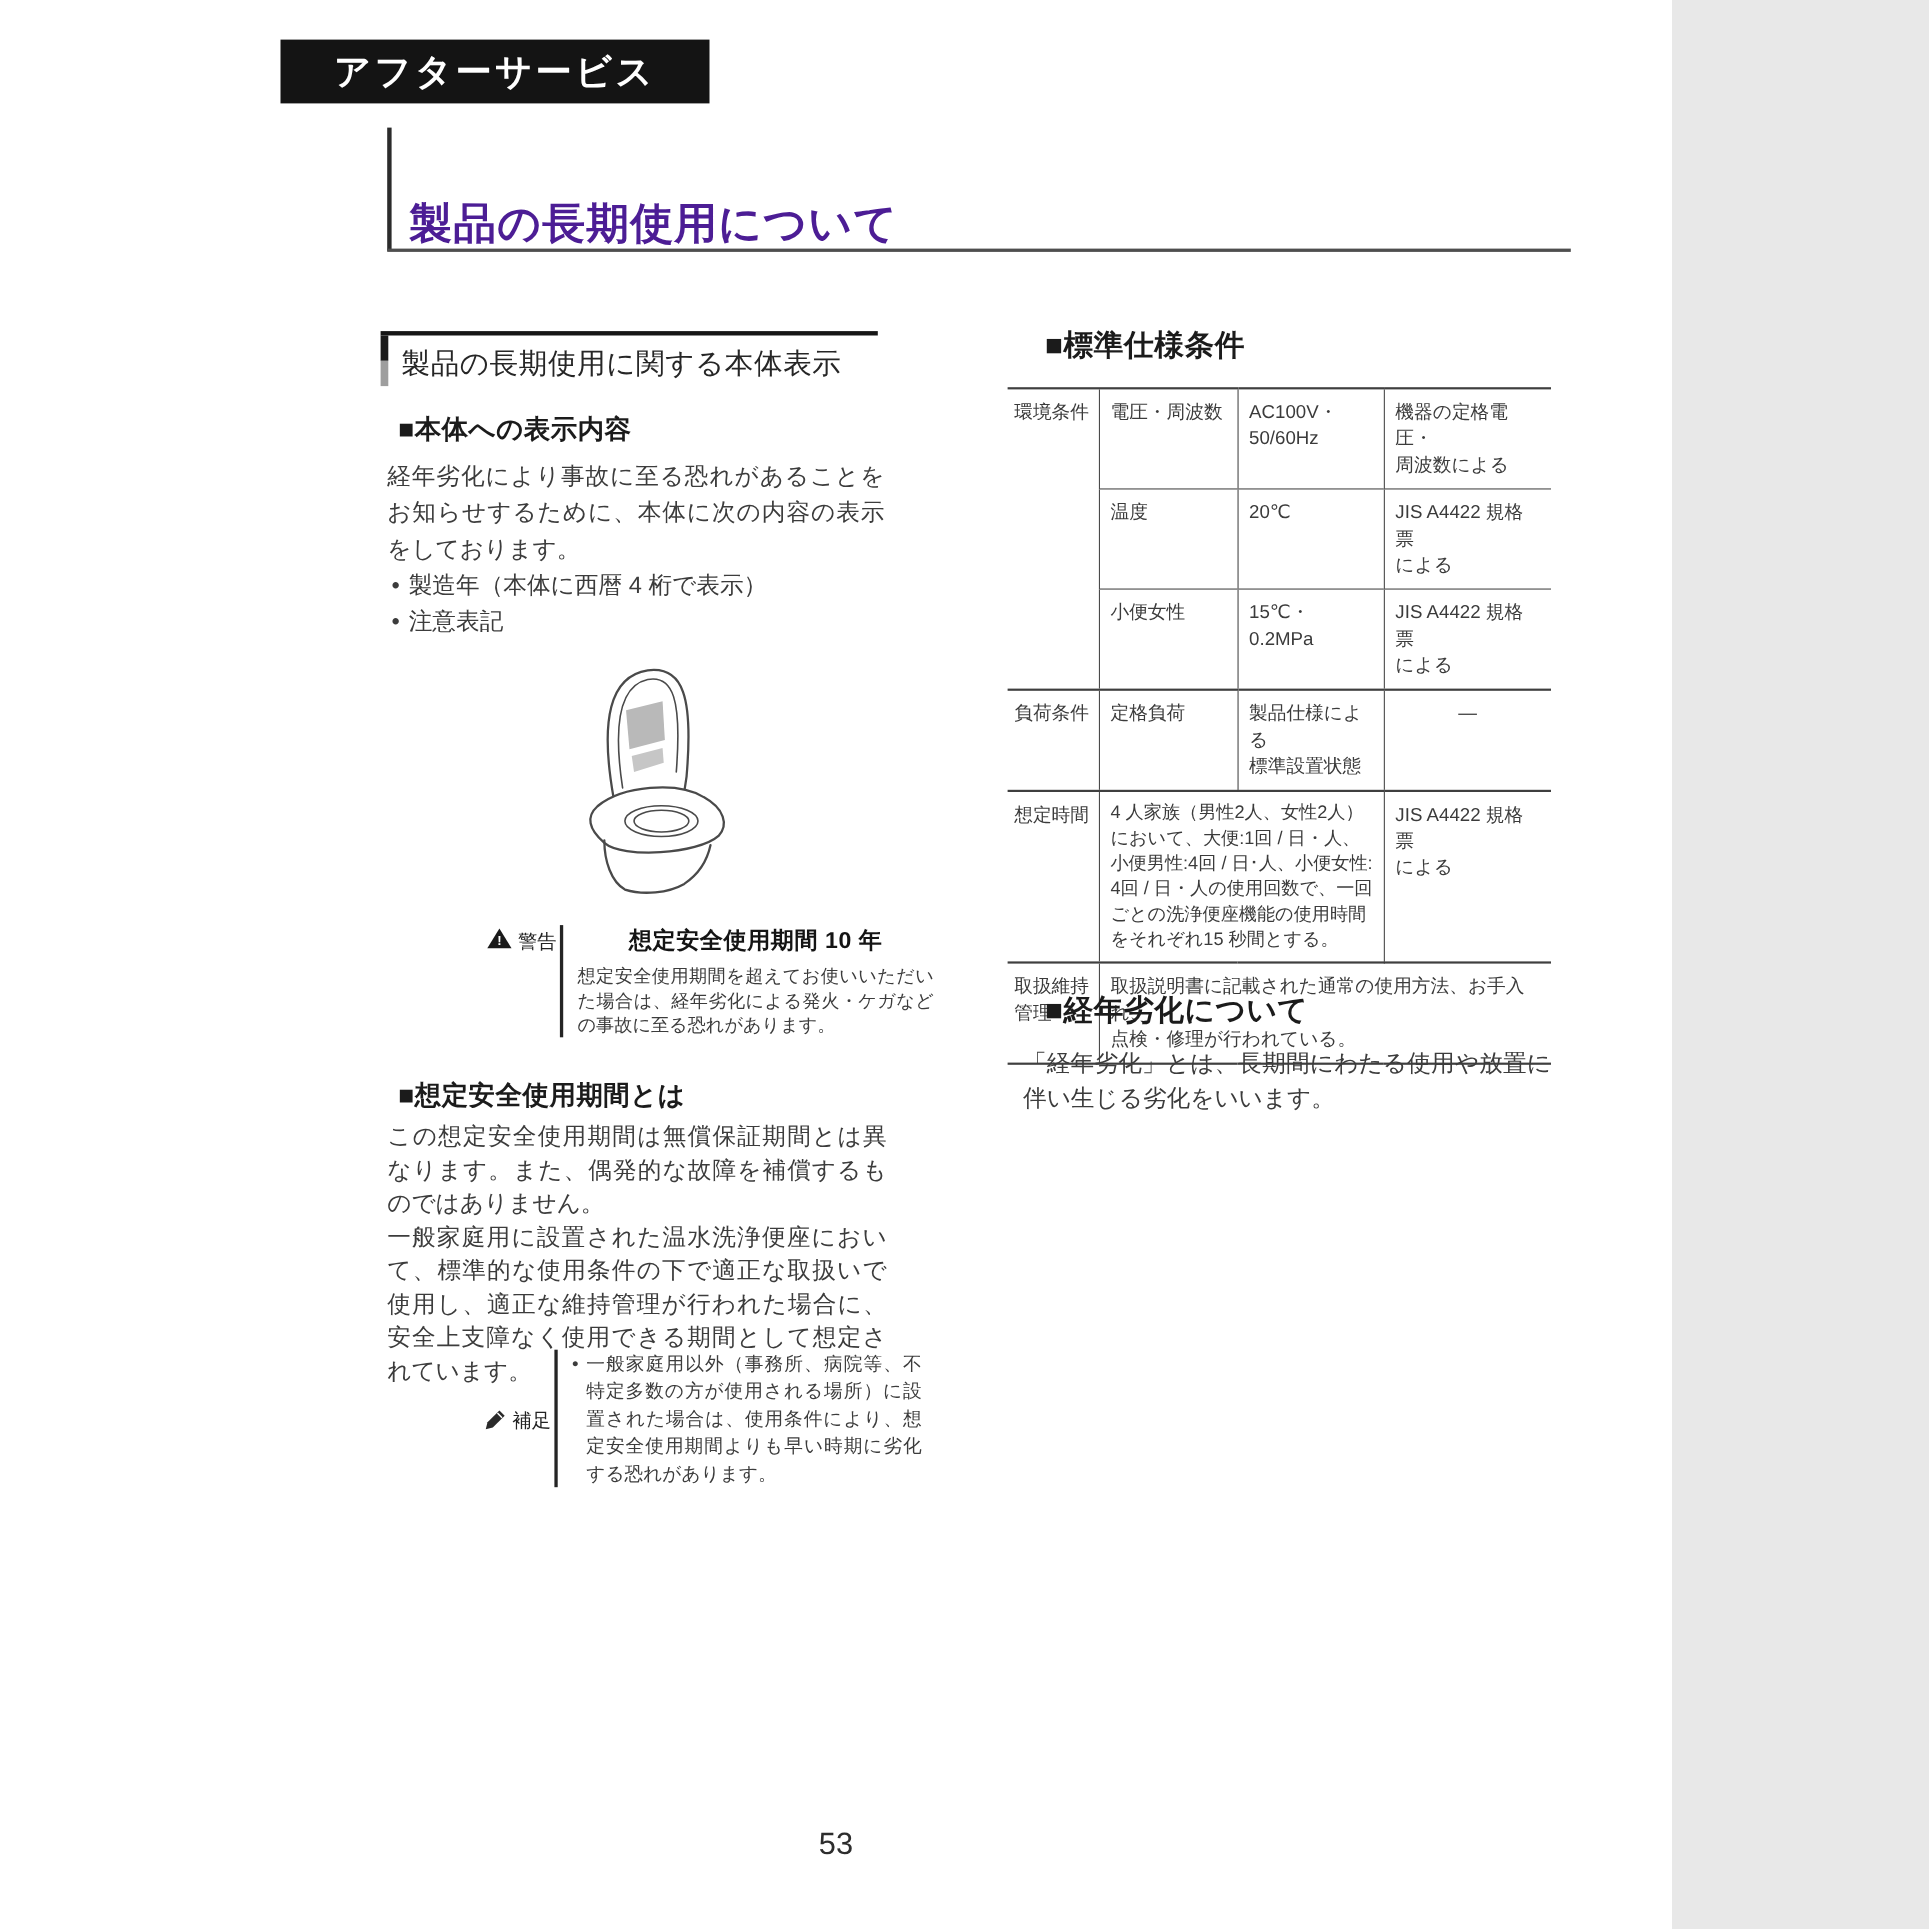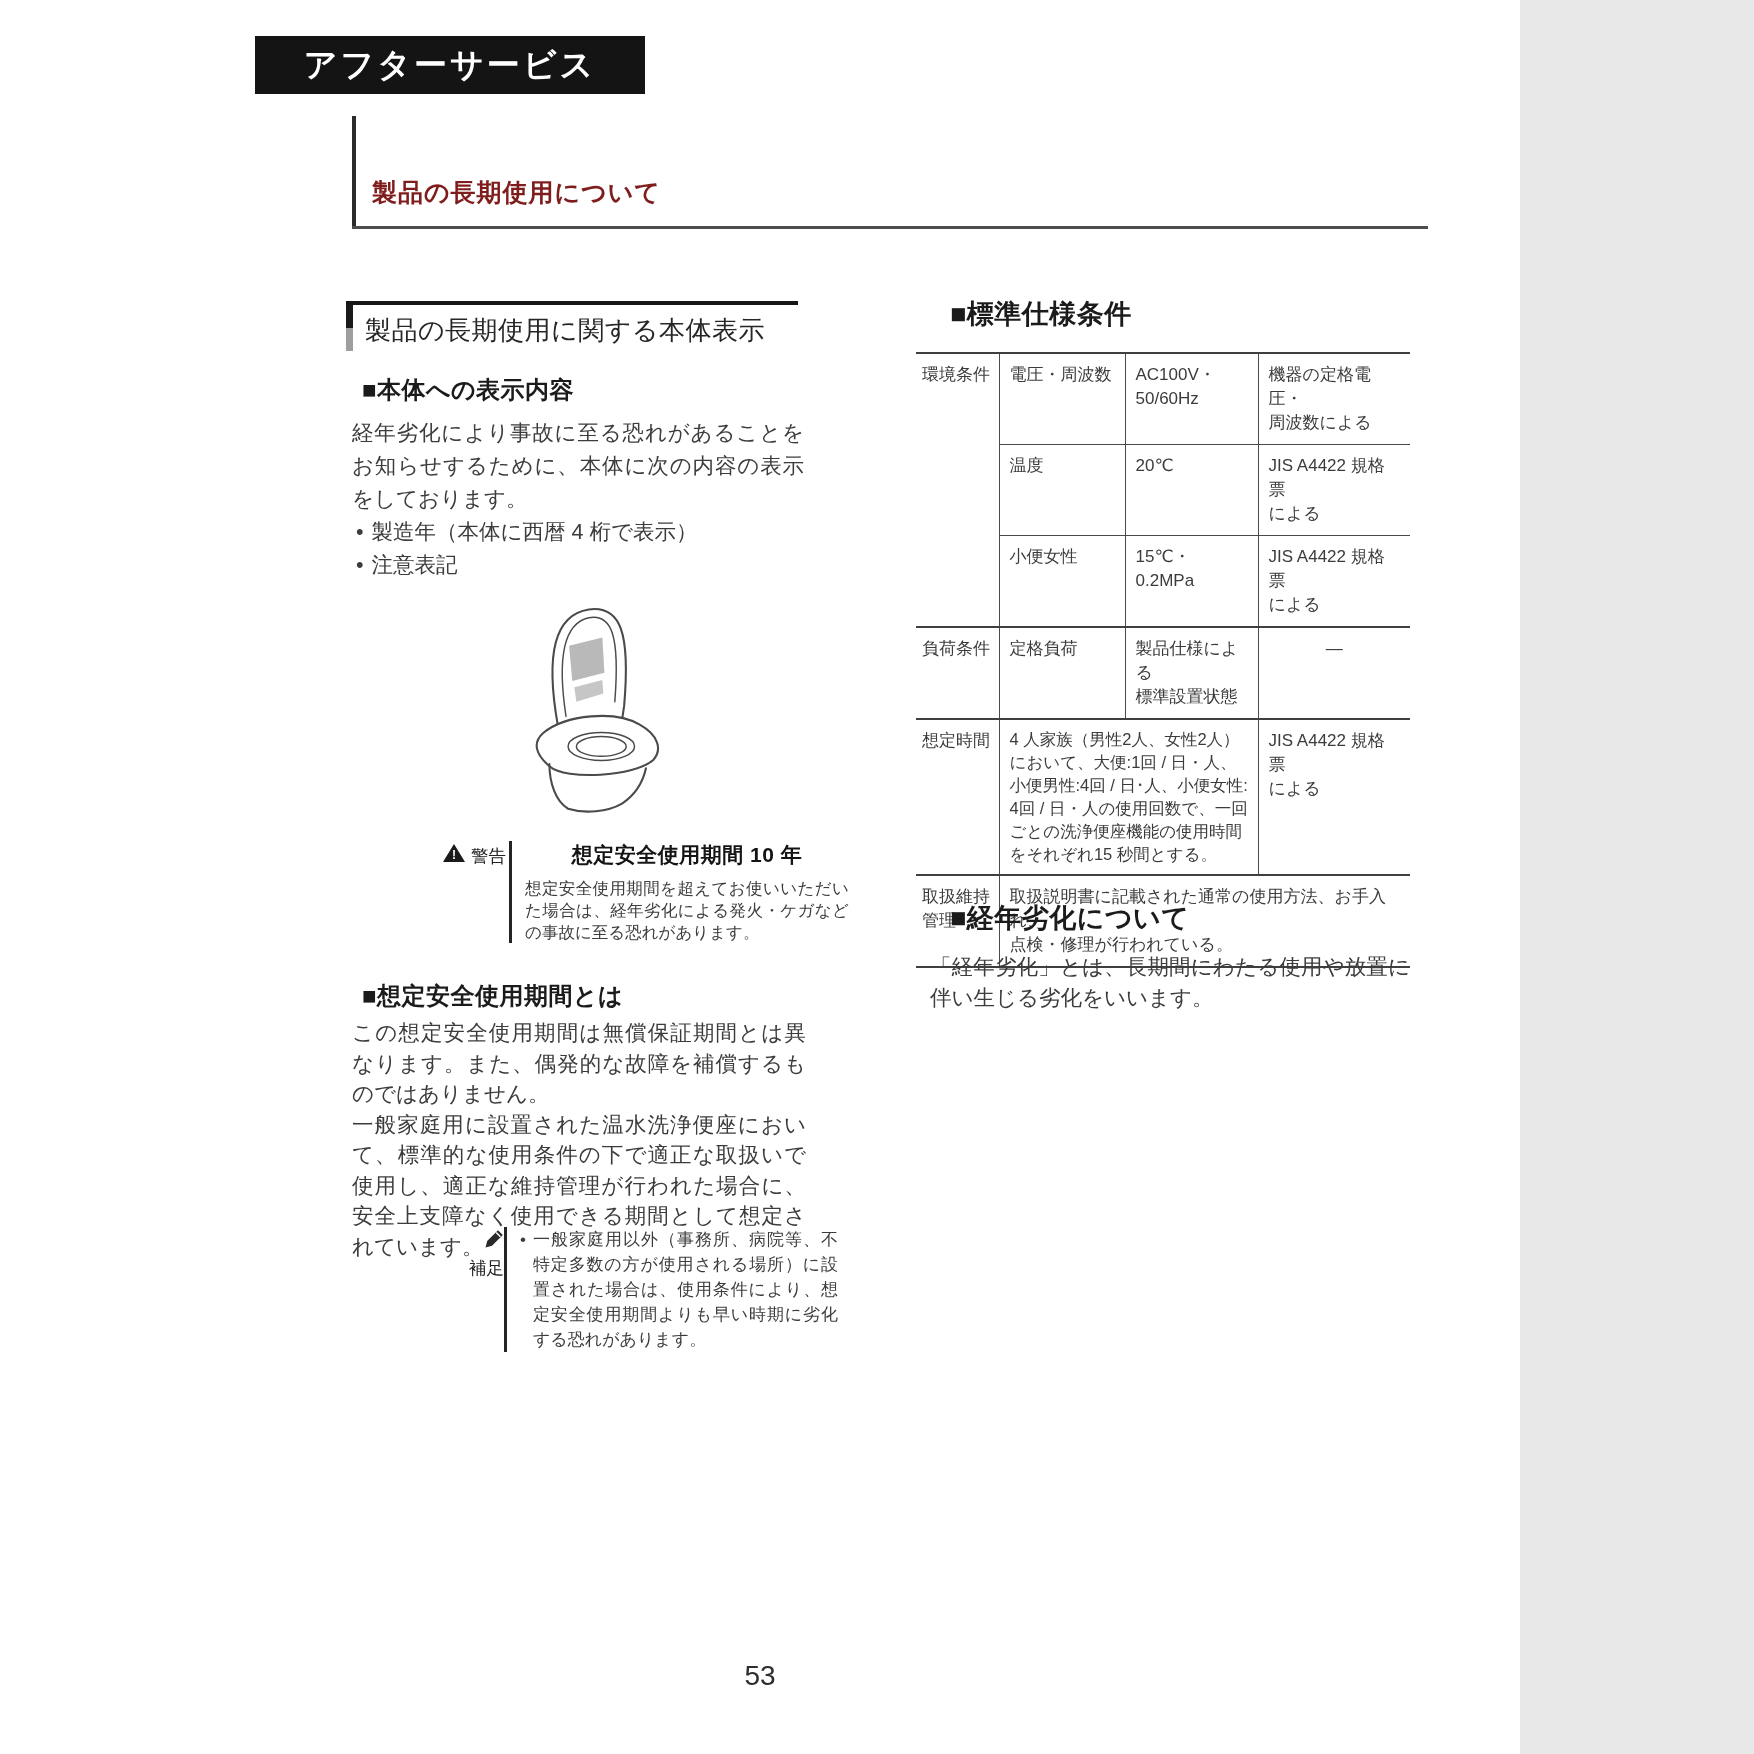--- a/index.html
+++ b/index.html
@@ -8,21 +8,21 @@
     font-family:"Liberation Sans","DejaVu Sans",sans-serif;
     color:#3c3c3c; overflow:hidden;
   }
   .abs { position:absolute; }
 
   
   .tag-box { left:255px; top:36px; width:390px; height:58px; background:#141414;
              color:#ffffff; font-size:33px; font-weight:bold; text-align:center;
              line-height:58px; letter-spacing:3px; }
   .title-vbar { left:352px; top:116px; width:4px; height:112px; background:#2b2b2b; }
-  .main-title { left:372px; top:176px; font-size:25px; font-weight:600; color:#7f1d1d; letter-spacing:1px; }
+  .main-title { left:372px; top:176px; font-size:39px; font-weight:600; color:#4c1d95; letter-spacing:1px; }
   .title-rule { left:352px; top:226px; width:1076px; height:3px; background:#4e4e4e; }
 
   
   .lh-box { left:346px; top:301px; width:452px; border-top:4px solid #161616; display:flex; }
   .lh-bar { width:7px; height:46px; display:flex; flex-direction:column; }
   .lh-bar .b1 { height:23px; background:#1a1a1a; }
   .lh-bar .b2 { height:23px; background:#9e9e9e; }
   .lh-text { font-size:26px; font-weight:500; color:#262626; padding:8px 0 0 12px; letter-spacing:0.5px; }
 
   .subhead { font-size:24px; font-weight:600; color:#1b1b1b; letter-spacing:0.5px; }
@@ -45,21 +45,21 @@
   .sig-label { font-size:17.5px; color:#222222; padding-top:1px; }
   .warn-divider { width:3px; background:#242424; margin-right:13px; }
   .warn-content { width:324px; }
   .warn-title { font-size:21px; font-weight:700; color:#141414; margin-bottom:8px; letter-spacing:0.5px;text-align:center; }
   .warn-body { font-size:16.5px; line-height:22px; text-align:justify; color:#3c3c3c; }
 
   .s2h { left:362px; top:980px; }
   .s2p { left:352px; top:1018px; width:454px; font-size:21.5px; line-height:30.5px; text-align:justify; }
 
   .note { left:440px; top:1227px; display:flex; align-items:stretch; }
-  .note-label-col { width:64px; display:flex; gap:6px; align-items:flex-end; padding-top:2px;flex-direction:column; }
+  .note-label-col { width:64px; display:flex; gap:6px; align-items:center; padding-top:2px; }
   .note-divider { width:3px; background:#242424; margin-right:13px; }
   .note-content { width:318px; display:flex; }
   .note-dot { margin-right:7px; font-size:17px; line-height:25px; }
   .note-text { font-size:17px; line-height:25px; text-align:justify; color:#3c3c3c; }
 
   
   .rh { left:930px; top:296px; }
   .rh2 { left:930px; top:900px;text-align:right; }
   .rhead { font-size:27px; font-weight:600; color:#1b1b1b; letter-spacing:0.5px;margin-left:20px; }
 

